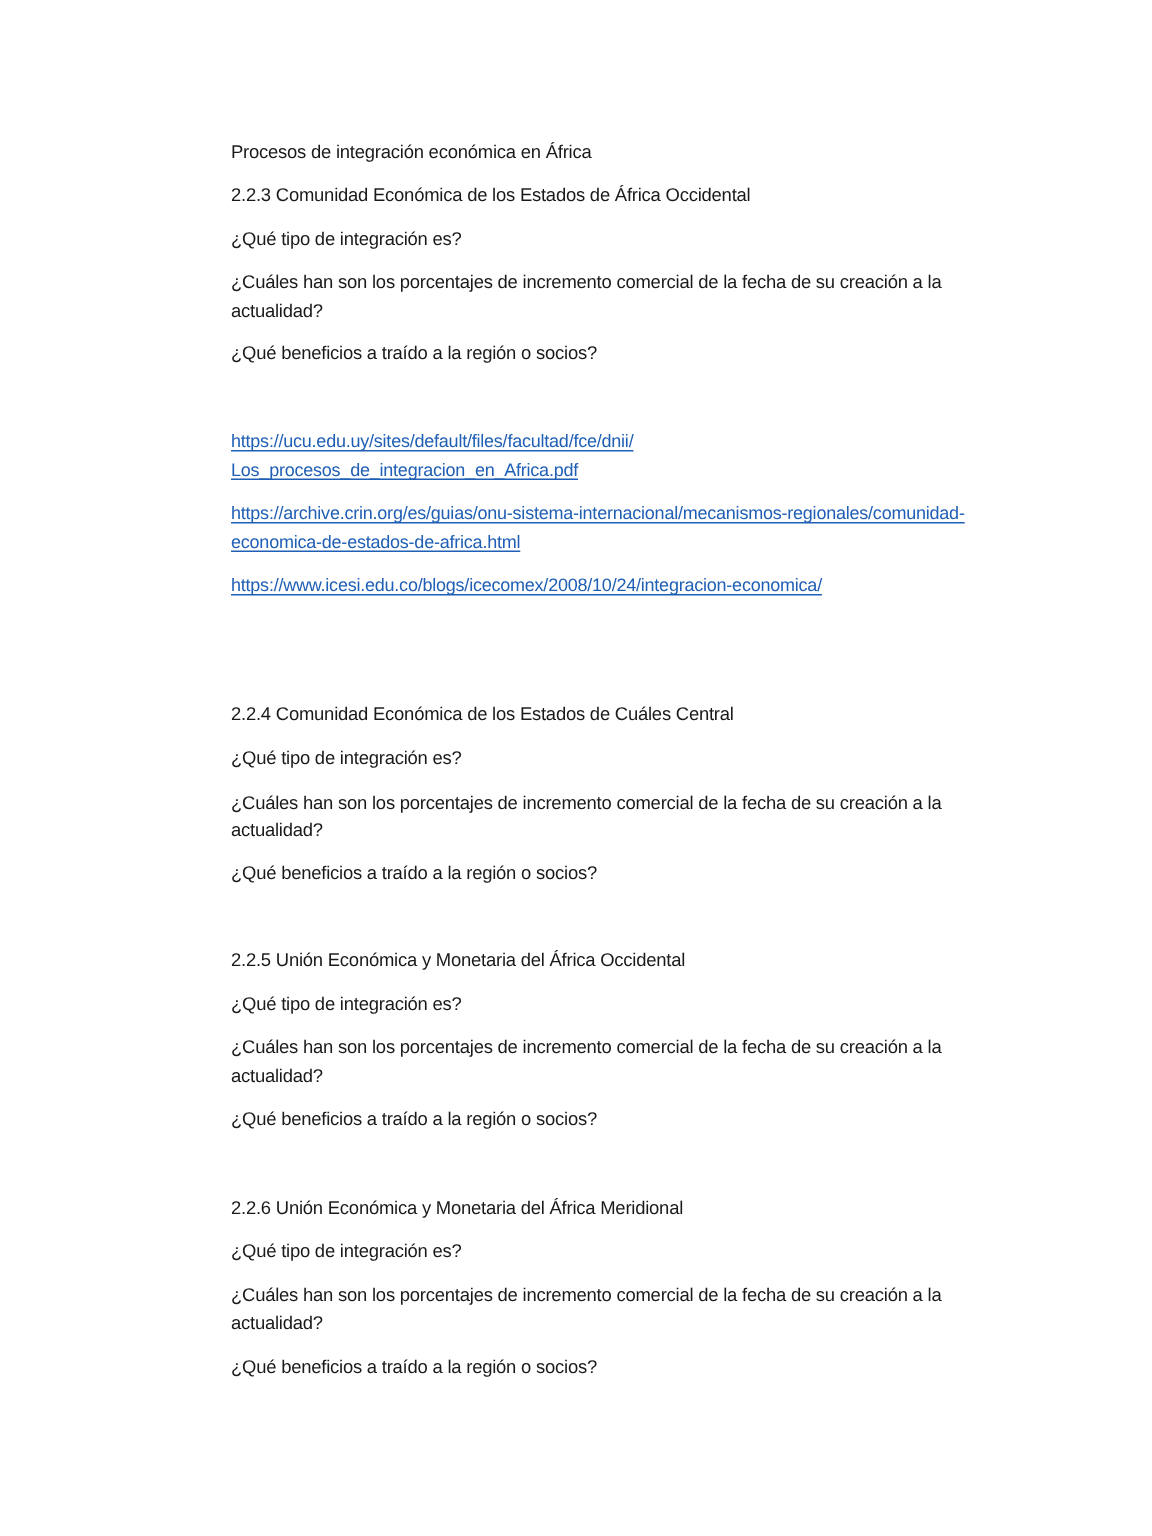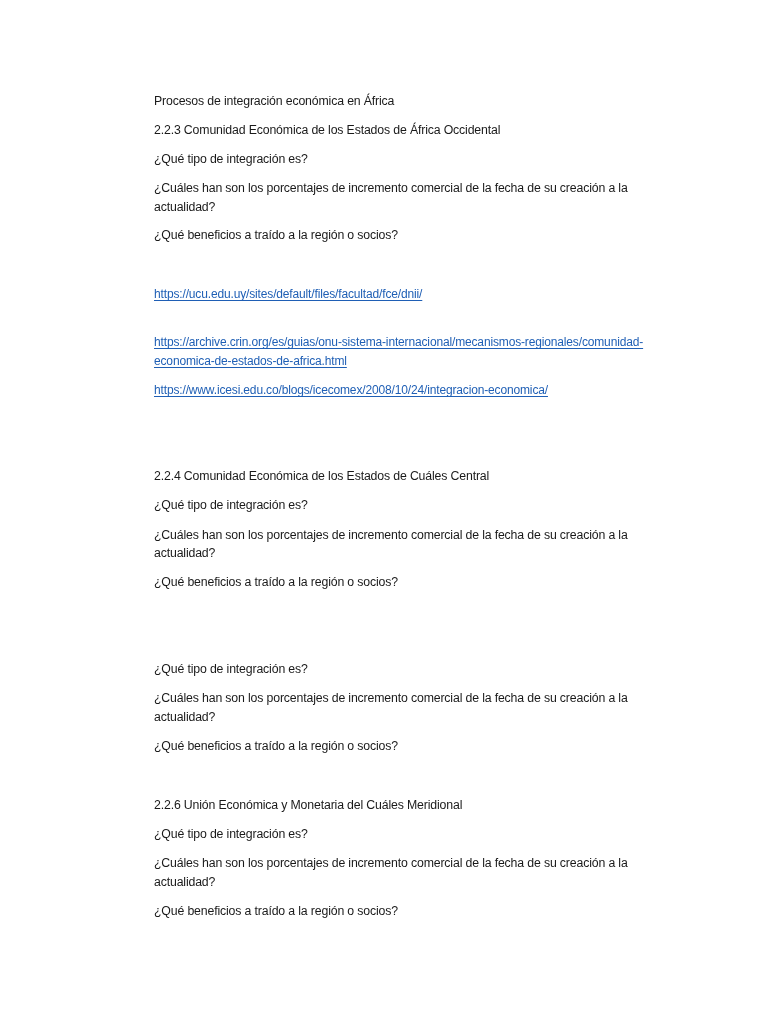--- a/index.html
+++ b/index.html
@@ -64,39 +64,41 @@
   <div class="line" style="top:92px;">Procesos de integración económica en África</div>
 
   <div class="line bold" style="top:121px;">2.2.3 Comunidad Económica de los Estados de África Occidental</div>
   <div class="line" style="top:150px;">¿Qué tipo de integración es?</div>
   <div class="line" style="top:179px;">¿Cuáles han son los porcentajes de incremento comercial de la fecha de su creación a la</div>
   <div class="line" style="top:198px;">actualidad?</div>
   <div class="line" style="top:226px;">¿Qué beneficios a traído a la región o socios?</div>
 
   <a class="link-block link" style="top:285px;">
     <span>https://ucu.edu.uy/sites/default/files/facultad/fce/dnii/</span>
+    <span>Los_procesos_de_integracion_en_Africa.pdf</span>
   </a>
   <a class="link-block link" style="top:333px;">
     <span>https://archive.crin.org/es/guias/onu-sistema-internacional/mecanismos-regionales/comunidad-</span>
     <span>economica-de-estados-de-africa.html</span>
   </a>
   <a class="link-block link" style="top:381px;">
     <span>https://www.icesi.edu.co/blogs/icecomex/2008/10/24/integracion-economica/</span>
   </a>
 
   <div class="line bold" style="top:467px;">2.2.4 Comunidad Económica de los Estados de Cuáles Central</div>
   <div class="line" style="top:496px;">¿Qué tipo de integración es?</div>
   <div class="line" style="top:526px;">¿Cuáles han son los porcentajes de incremento comercial de la fecha de su creación a la</div>
   <div class="line" style="top:544px;">actualidad?</div>
   <div class="line" style="top:573px;">¿Qué beneficios a traído a la región o socios?</div>
 
+  <div class="line bold" style="top:631px;">2.2.5 Unión Económica y Monetaria del África Occidental</div>
   <div class="line" style="top:660px;">¿Qué tipo de integración es?</div>
   <div class="line" style="top:689px;">¿Cuáles han son los porcentajes de incremento comercial de la fecha de su creación a la</div>
   <div class="line" style="top:708px;">actualidad?</div>
   <div class="line" style="top:737px;">¿Qué beneficios a traído a la región o socios?</div>
 
-  <div class="line bold" style="top:796px;">2.2.6 Unión Económica y Monetaria del Cuáles Meridional</div>
+  <div class="line bold" style="top:796px;">2.2.6 Unión Económica y Monetaria del África Meridional</div>
   <div class="line" style="top:825px;">¿Qué tipo de integración es?</div>
   <div class="line" style="top:854px;">¿Cuáles han son los porcentajes de incremento comercial de la fecha de su creación a la</div>
   <div class="line" style="top:873px;">actualidad?</div>
   <div class="line" style="top:902px;">¿Qué beneficios a traído a la región o socios?</div>
 
 </div>
 
 </body></html>

